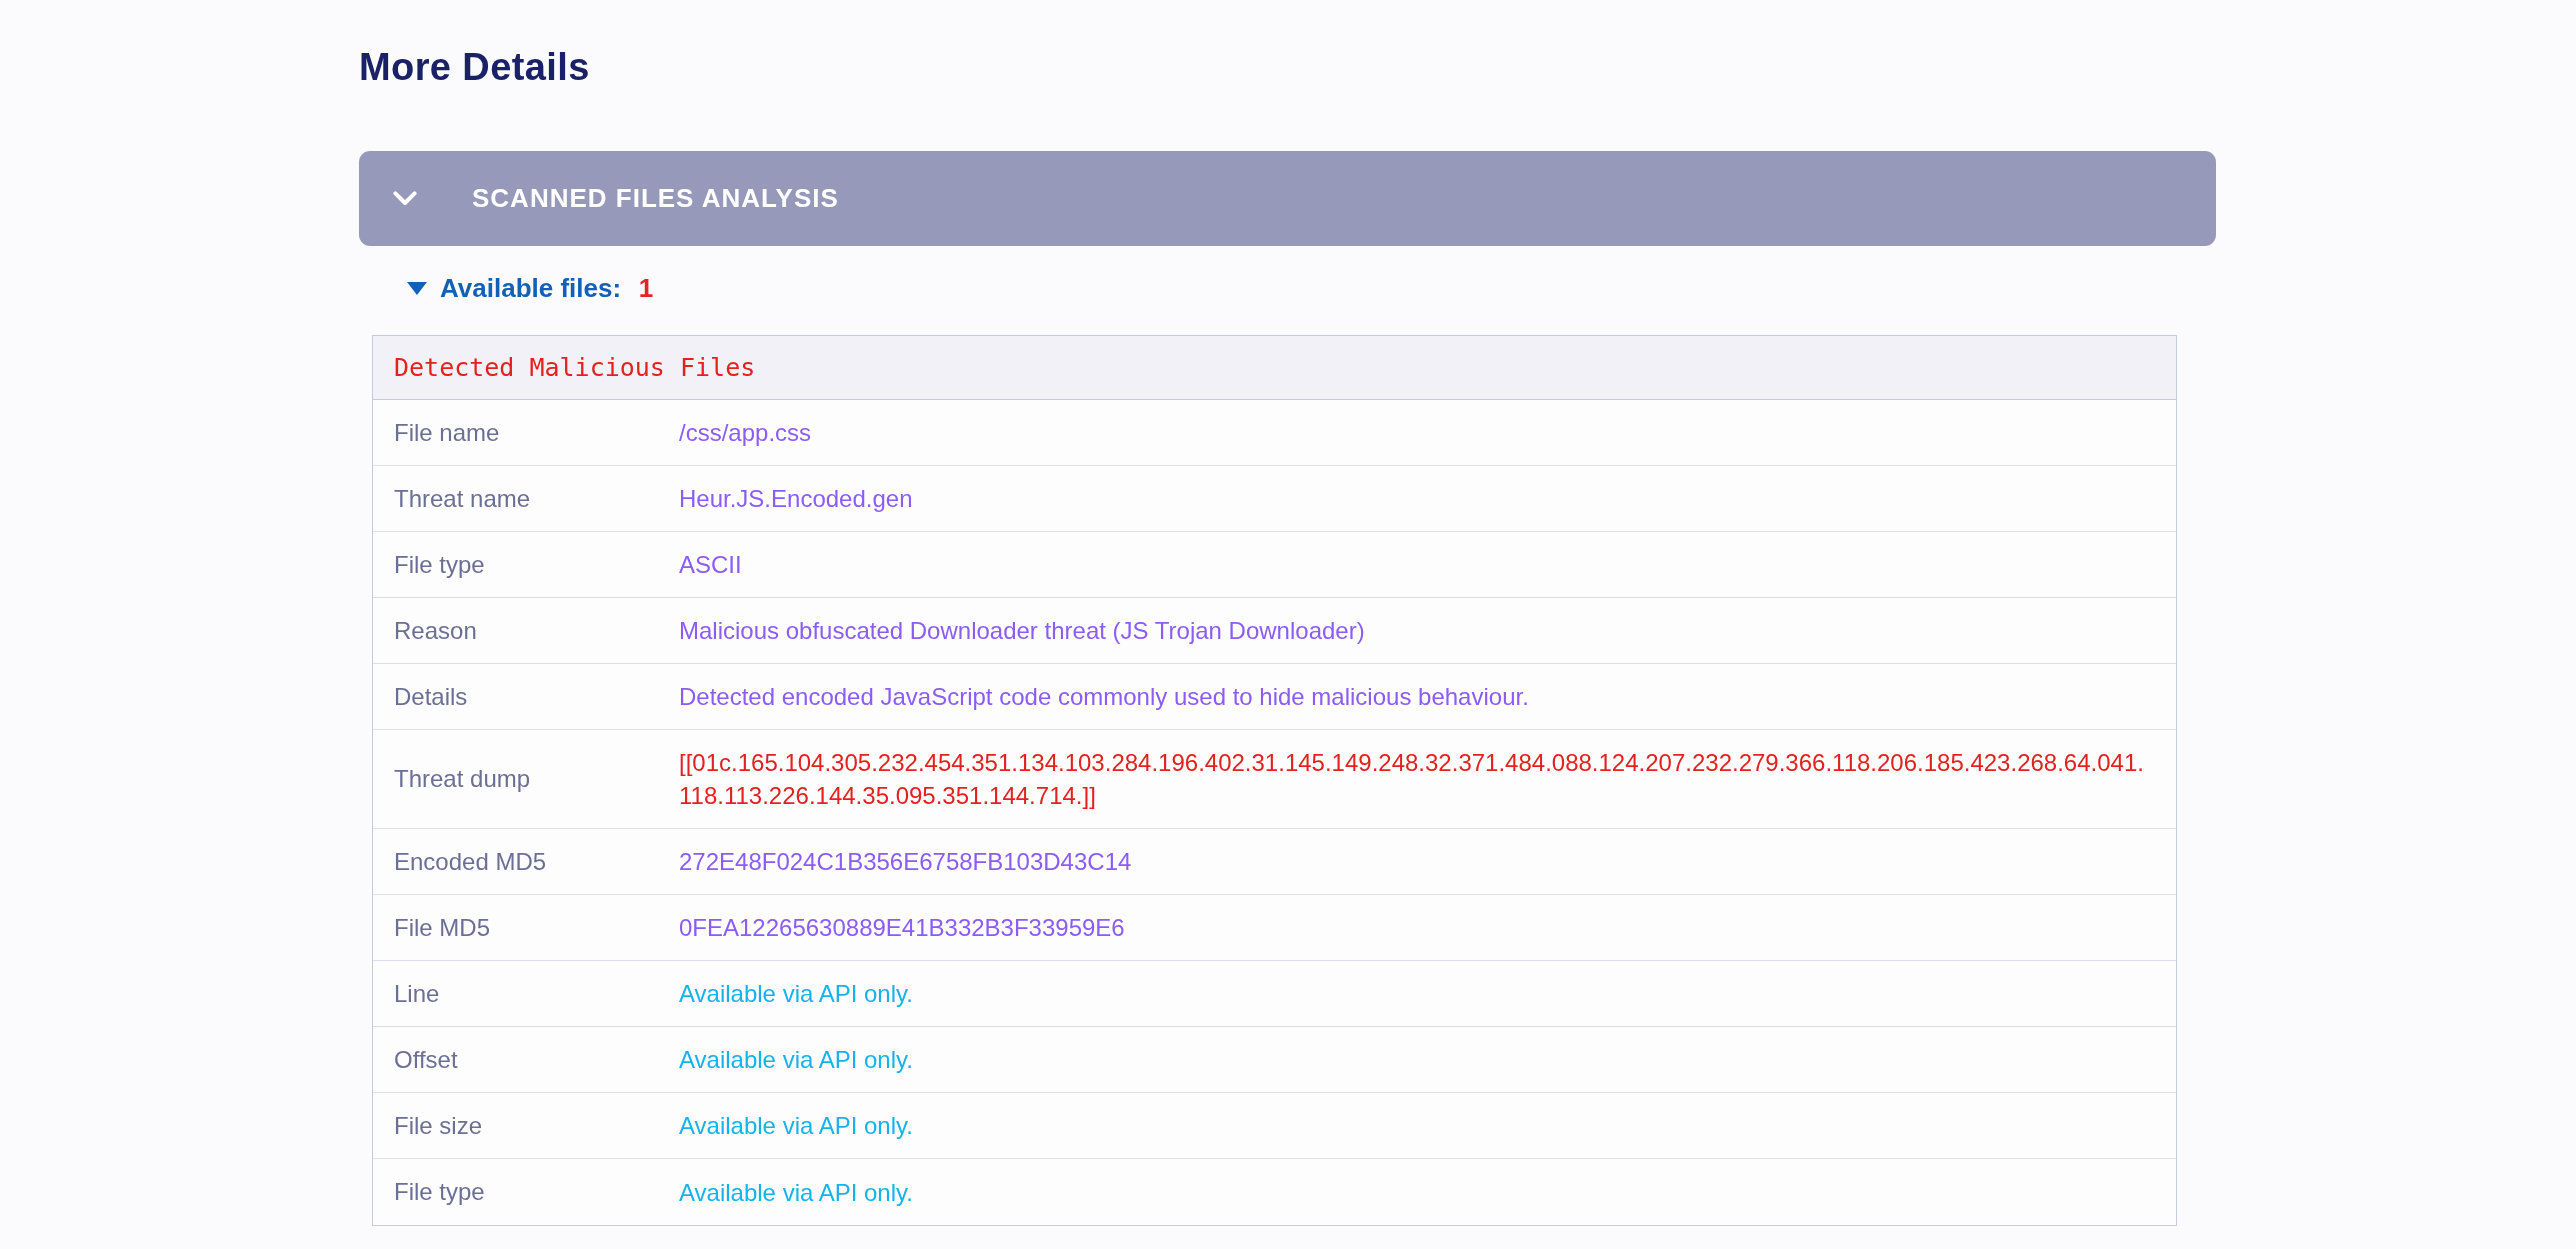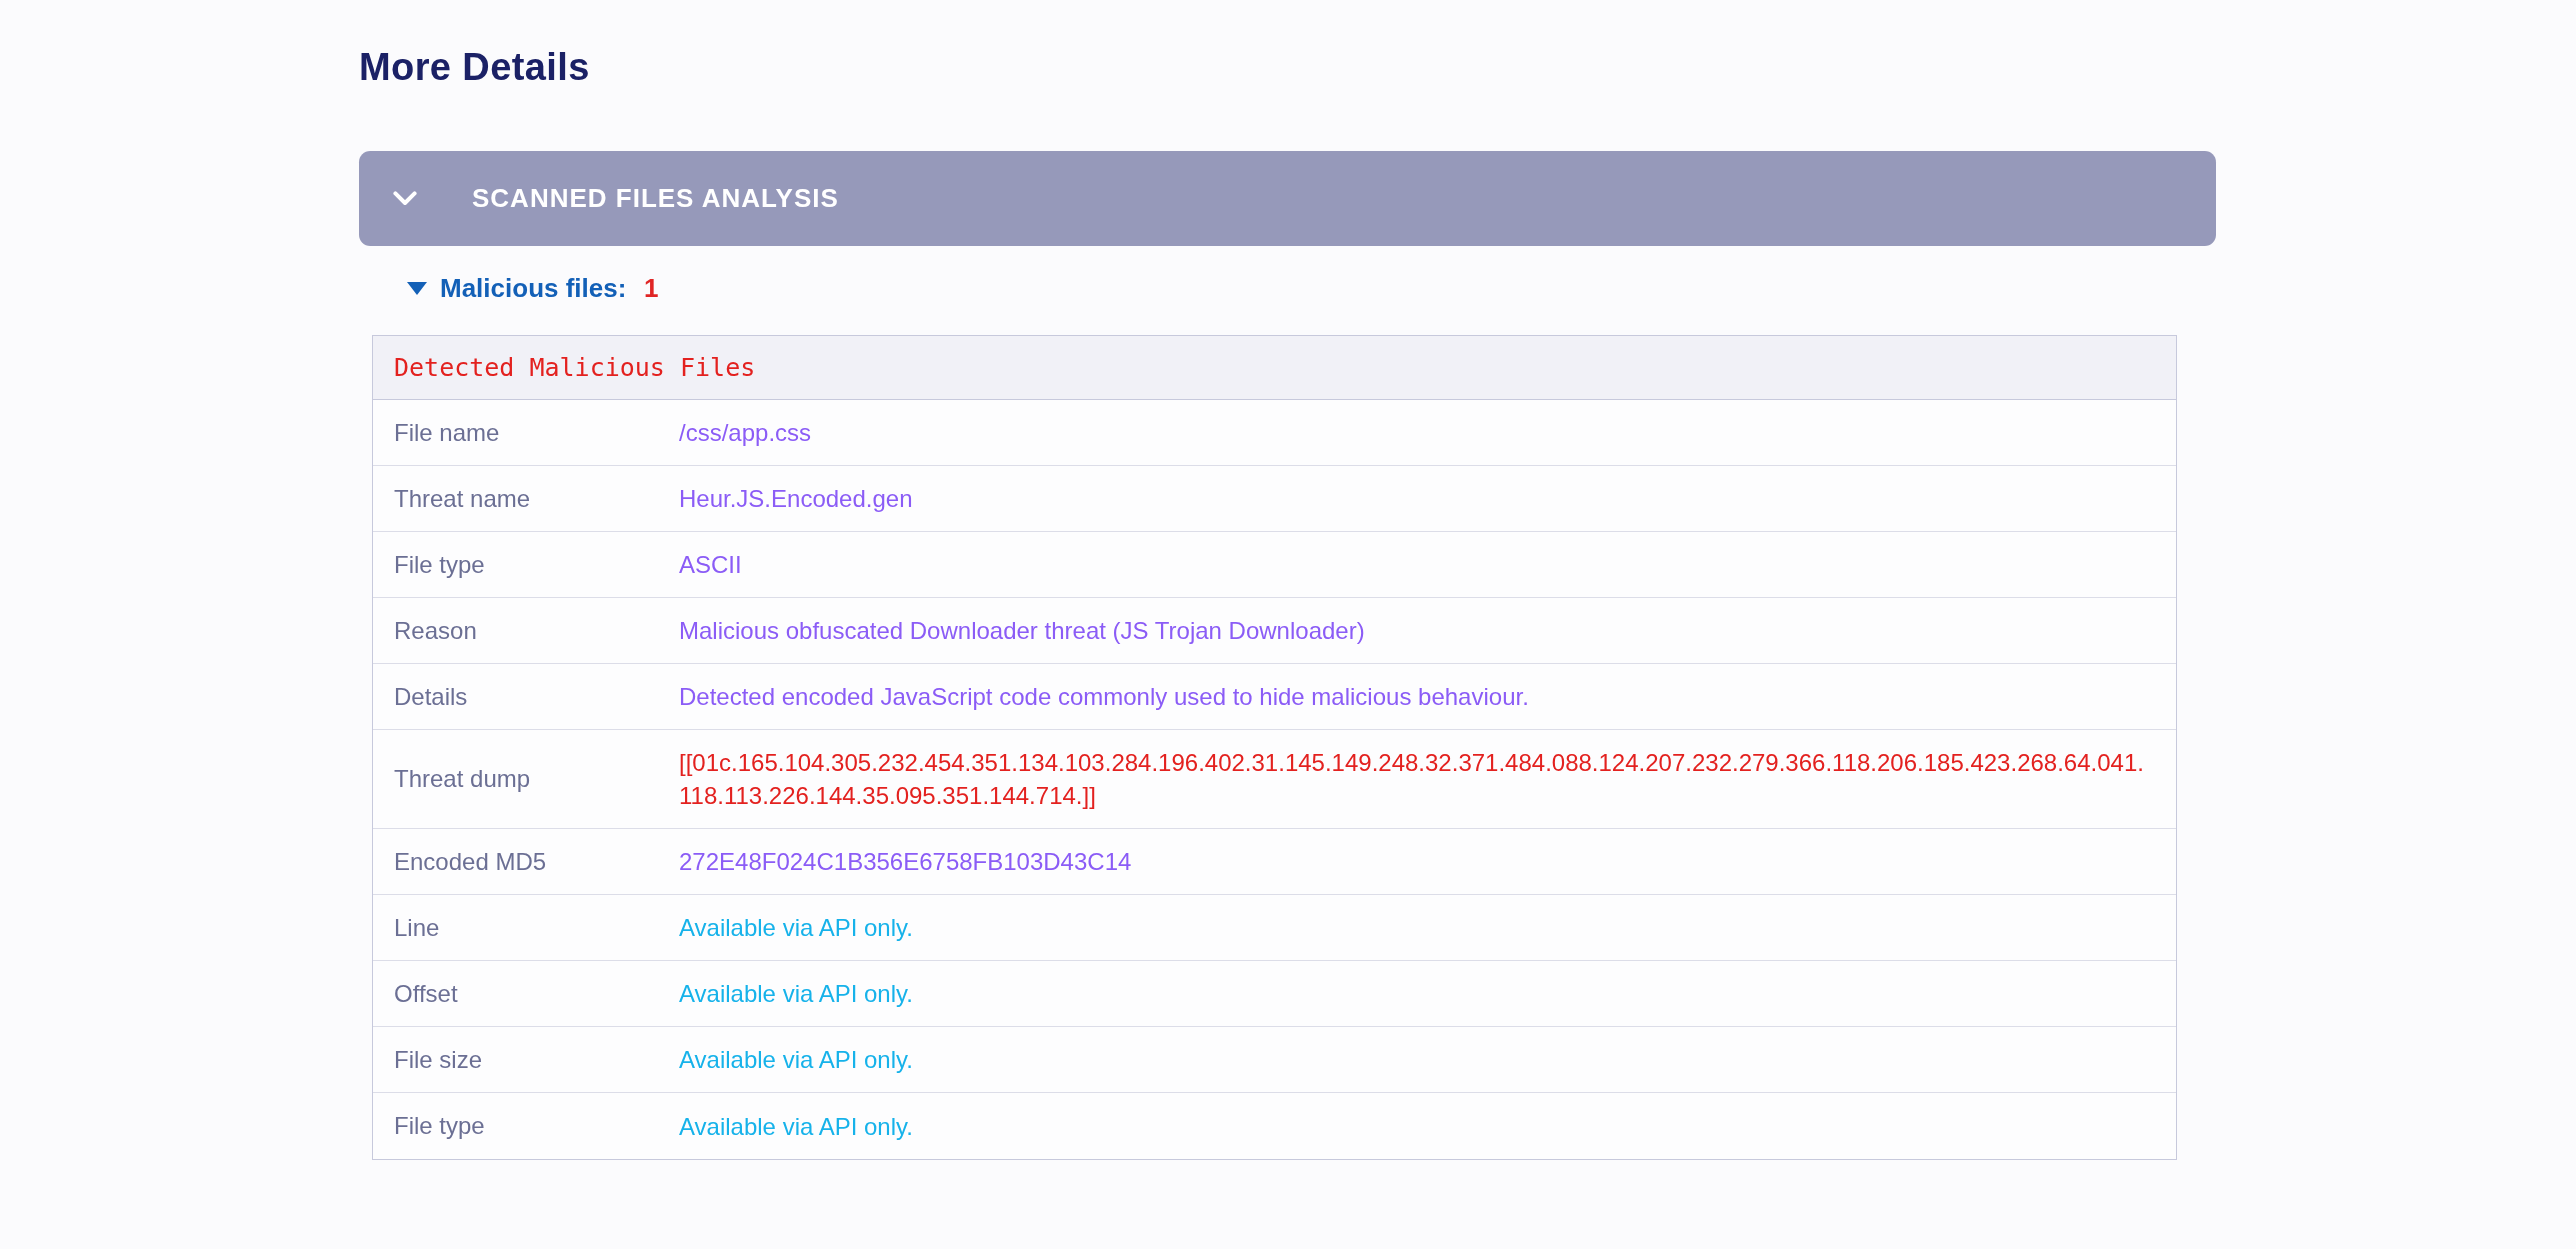--- a/index.html
+++ b/index.html
@@ -143,21 +143,21 @@
     <span class="chev">
       <svg viewBox="0 0 30 18" fill="none" xmlns="http://www.w3.org/2000/svg">
         <polyline points="3,3 15,15 27,3" stroke="#ffffff" stroke-width="5" stroke-linecap="round" stroke-linejoin="round" fill="none"></polyline>
       </svg>
     </span>
     <span class="section-bar-label">SCANNED FILES ANALYSIS</span>
   </div>
 
   <div class="mal-line">
     <span class="tri-down"></span>
-    <span class="mal-label">Malicious files:</span>
+    <span class="mal-label">Available files:</span>
     <span class="mal-count">1</span>
   </div>
 
   <div class="detail-table">
 
     <div class="dt-header">
       <span class="dt-header-title">Detected Malicious Files</span>
     </div>
 
     <div class="dt-row">
@@ -188,20 +188,24 @@
     <div class="dt-row dt-row--tall">
       <div class="dt-label">Threat dump</div>
       <div class="dt-value dt-value--danger">[[01c.165.104.305.232.454.351.134.103.284.196.402.31.145.149.248.32.371.484.088.124.207.232.279.366.118.206.185.423.268.64.041.118.113.226.144.35.095.351.144.714.]]</div>
     </div>
 
     <div class="dt-row">
       <div class="dt-label">Encoded MD5</div>
       <div class="dt-value">272E48F024C1B356E6758FB103D43C14</div>
     </div>
 
+    <div class="dt-row">
+      <div class="dt-label">File MD5</div>
+      <div class="dt-value">0FEA12265630889E41B332B3F33959E6</div>
+    </div>
 
     <div class="dt-row">
       <div class="dt-label">Line</div>
       <div class="dt-value dt-value--link">Available via API only.</div>
     </div>
 
     <div class="dt-row">
       <div class="dt-label">Offset</div>
       <div class="dt-value dt-value--link">Available via API only.</div>
     </div>

